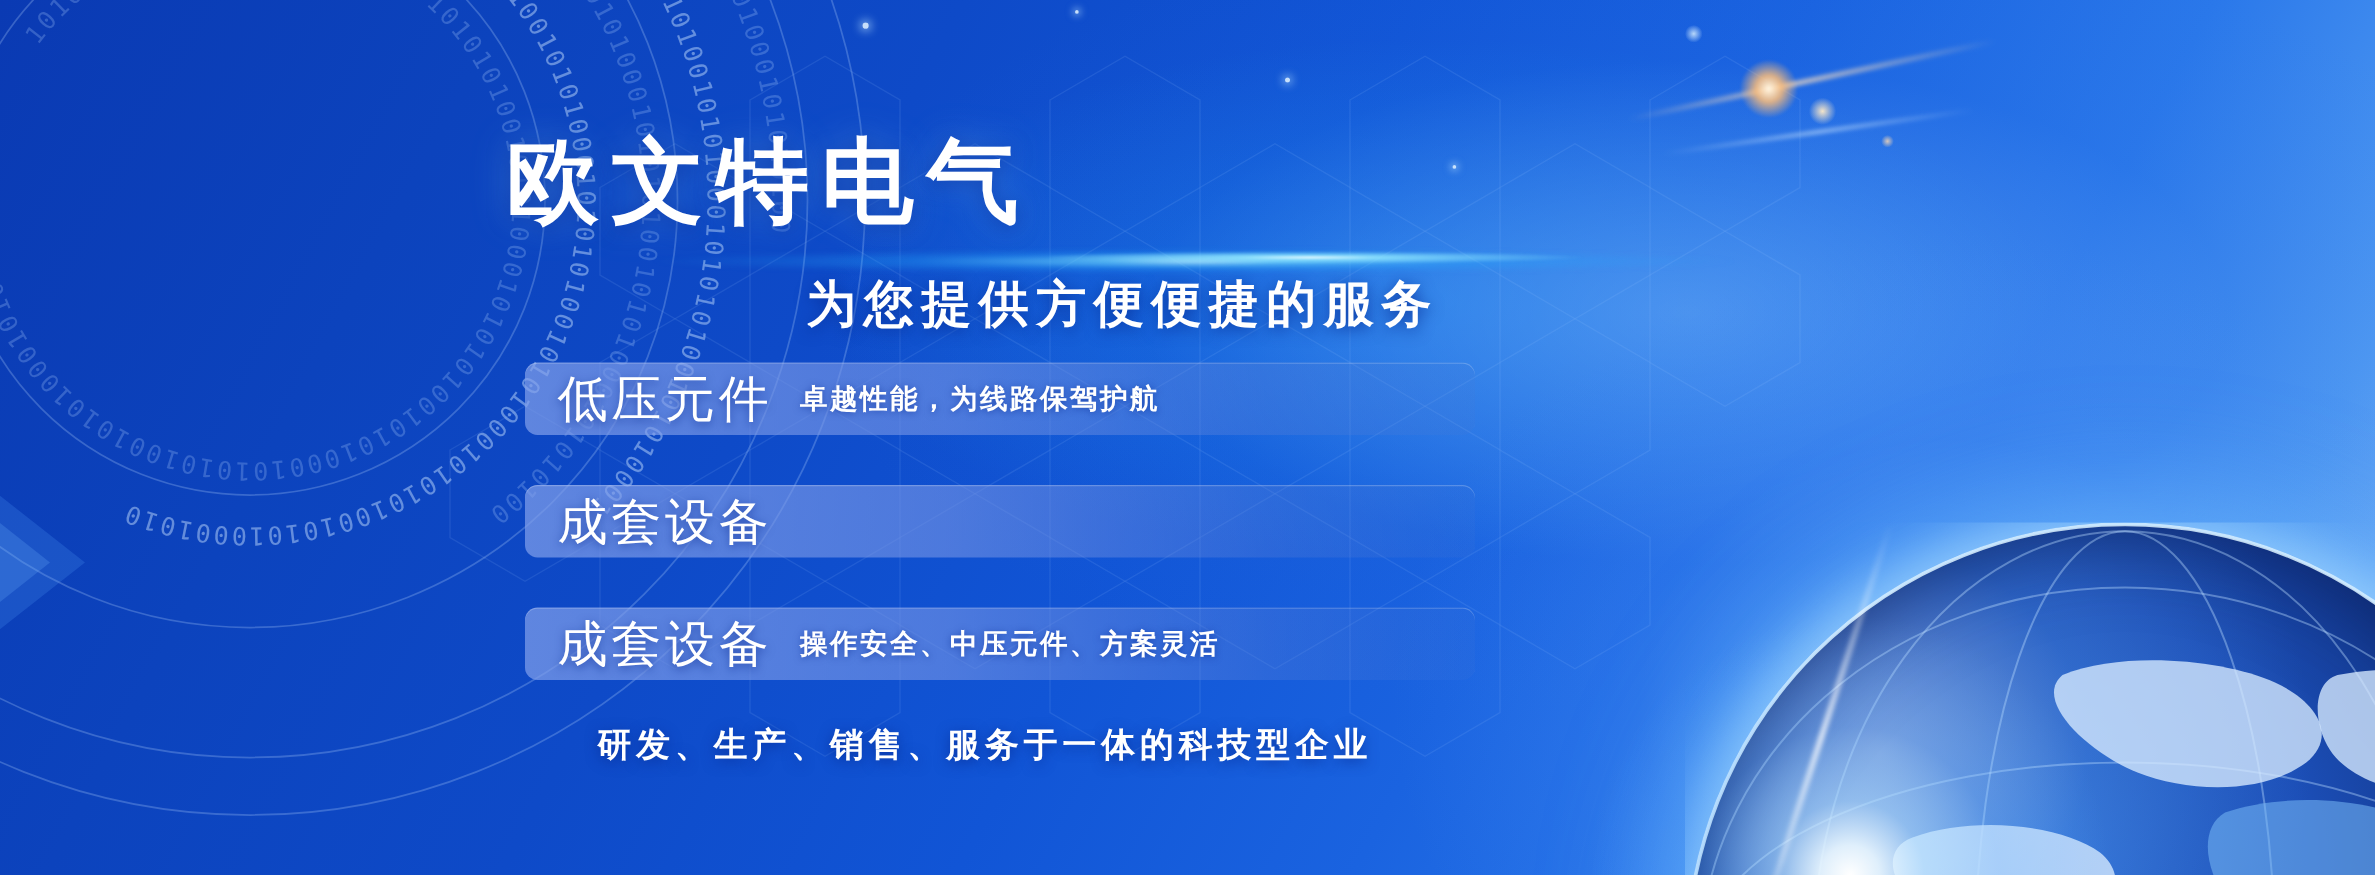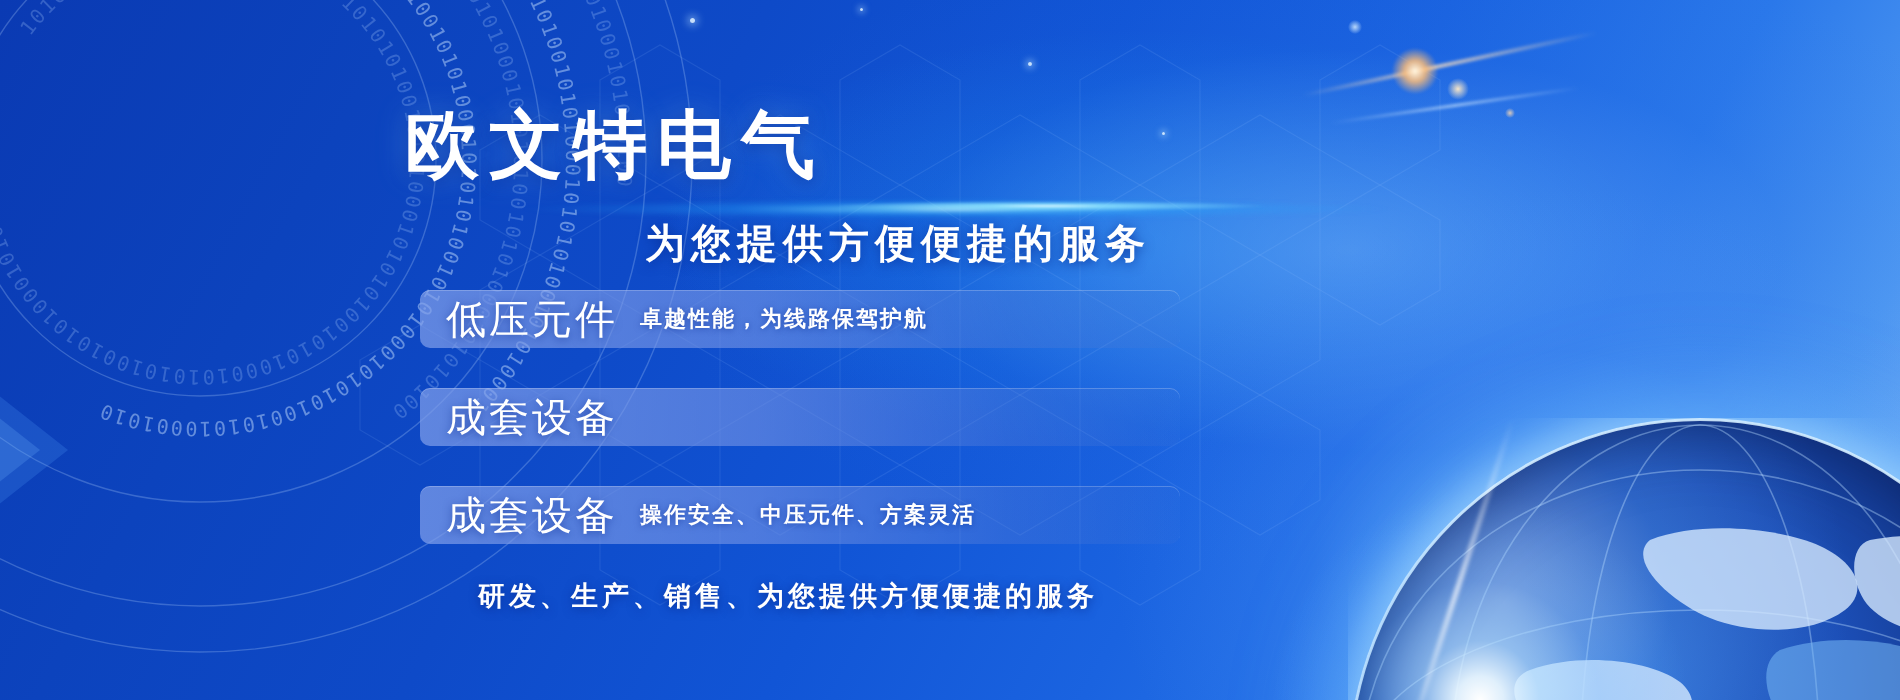--- a/index.html
+++ b/index.html
@@ -250,16 +250,16 @@
         <span class="big">成套设备</span>
       </div>
 
       <div class="bar">
         <span class="big">成套设备</span>
         <span class="small">操作安全、中压元件、方案灵活</span>
       </div>
 
     </div>
 
-    <div class="tagline">研发、生产、销售、为您提供方便便捷的服务</div>
+    <div class="tagline">研发、生产、销售、服务于一体的科技型企业</div>
 
   </div>
 </div>
 
 </body></html>

